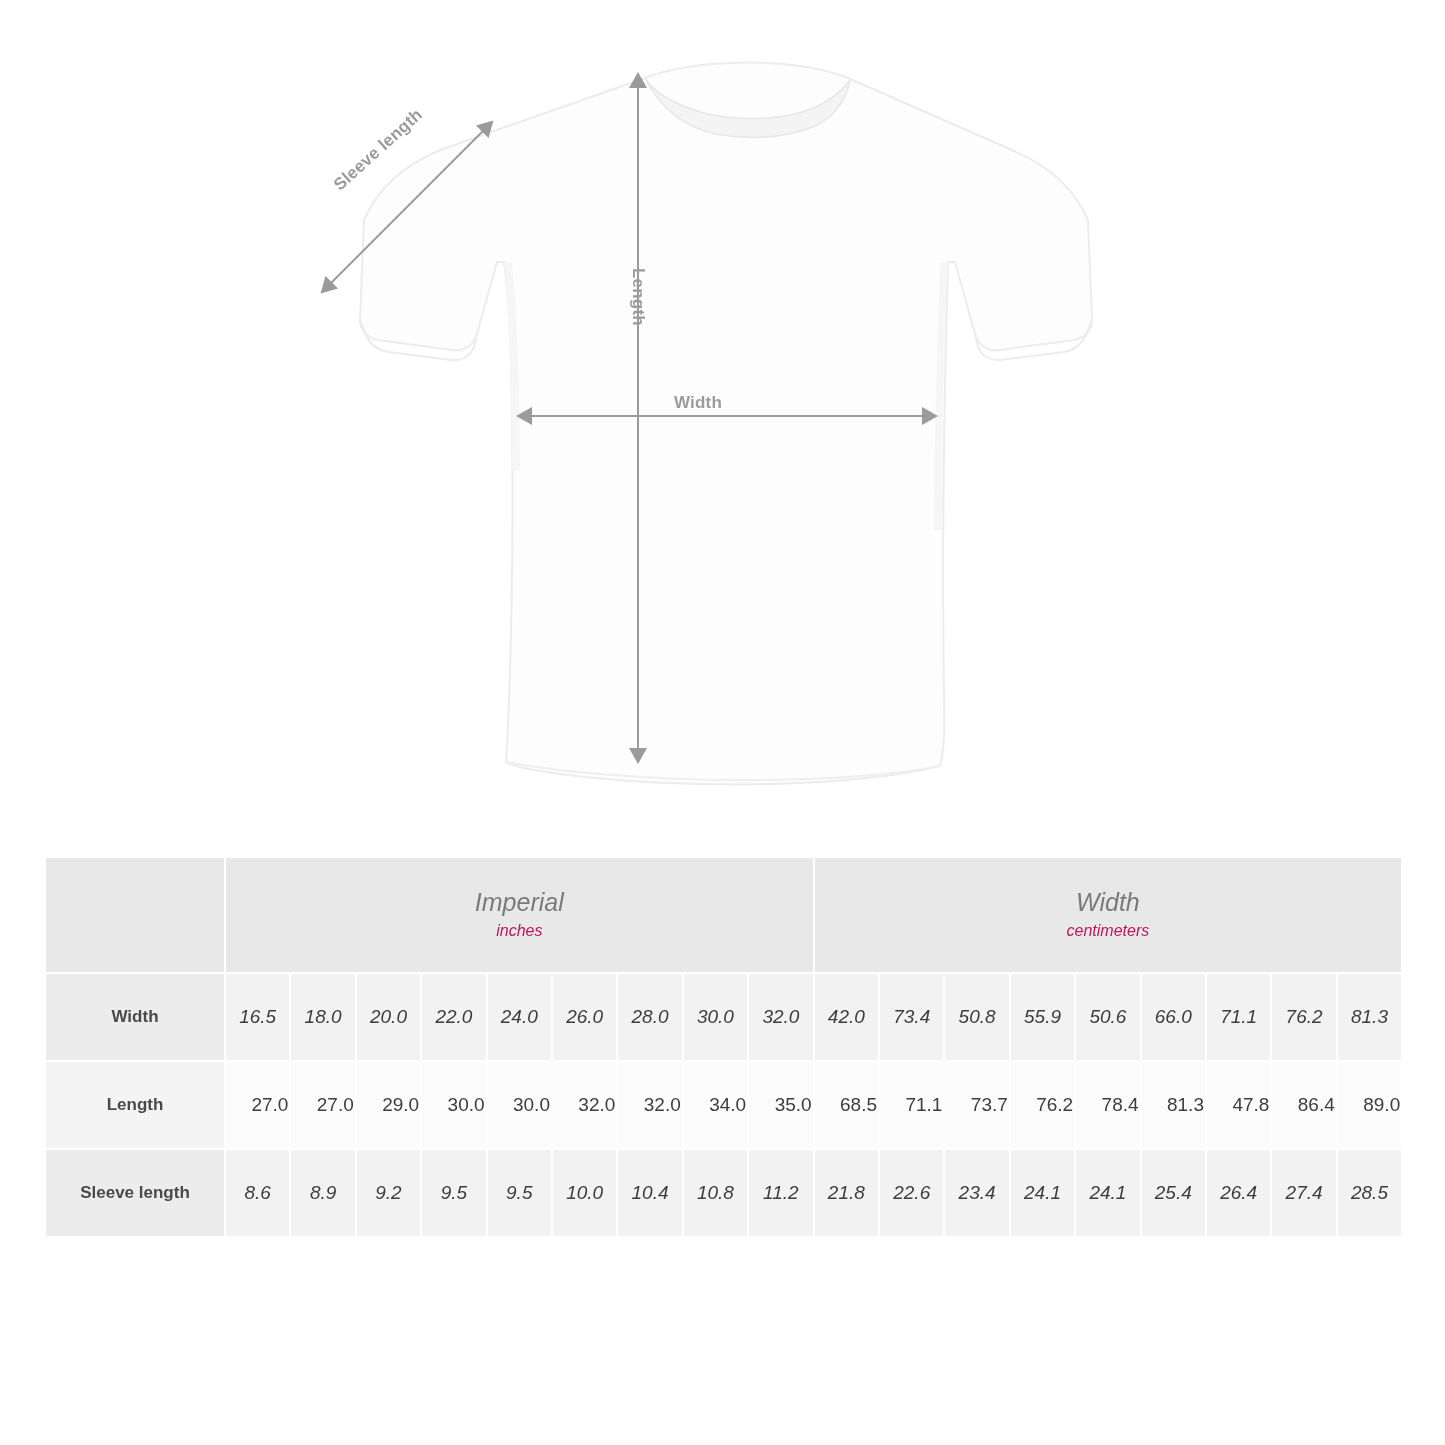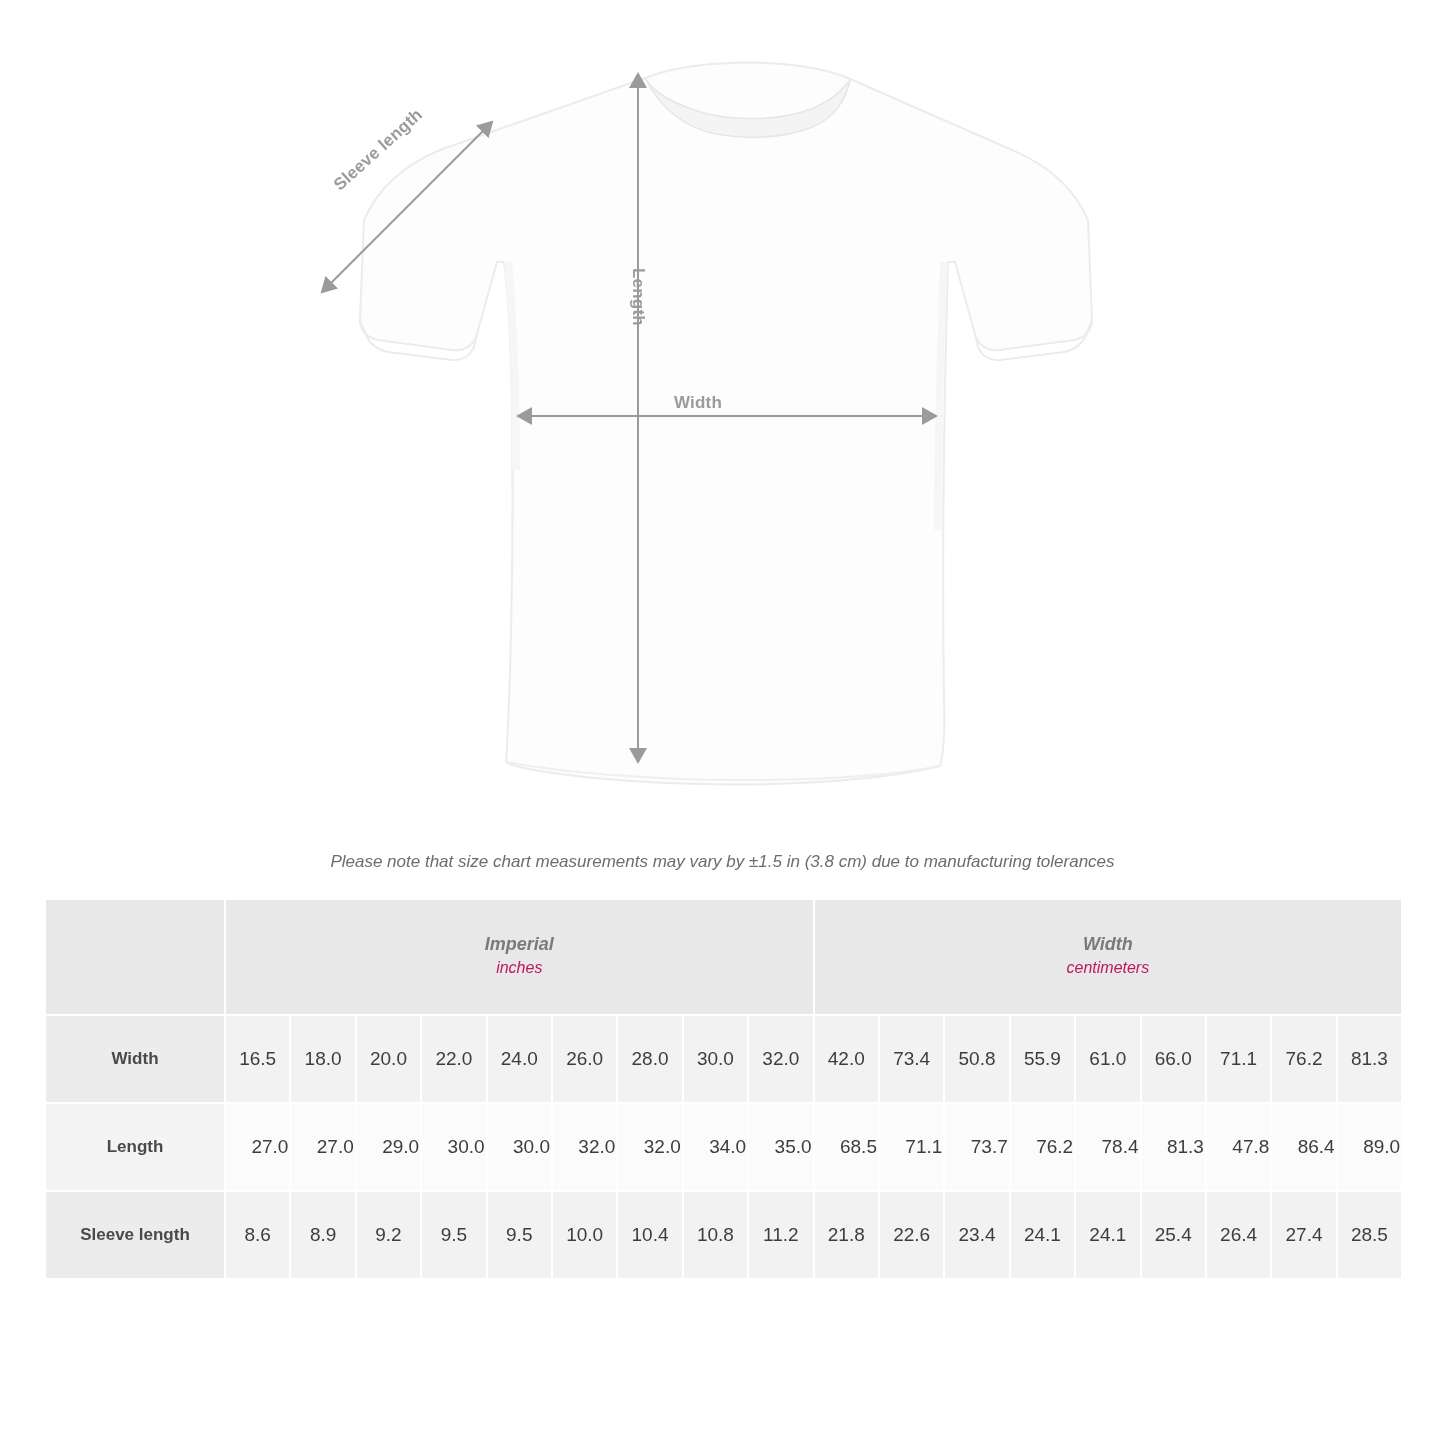--- a/index.html
+++ b/index.html
@@ -87,23 +87,23 @@
     border: 2px solid #ffffff;
     text-align: center;
     vertical-align: middle;
   }
   .unit-head {
     background: #e8e8e8;
     height: 112px;
     color: #7d7d7d;
   }
   .unit-head .unit-name {
-    font-size: 18px;
+    font-size: 25px;
     font-style: italic;
-    font-weight: bold;
+    font-weight: normal;
     color: #7a7a7a;
     line-height: 1.25;
   }
   .unit-head .unit-sub {
     font-size: 16px;
     font-style: italic;
     color: #be185d;
     line-height: 1.6;
   }
   .row-head-cell {
@@ -125,20 +125,21 @@
     height: 84px;
   }
   .data-cell {
     font-size: 19px;
     color: #3d3d3d;
     height: 84px;
     background: #ffffff;
   }
   tr.shaded .data-cell {
     background: #f2f2f2;
+    font-style: italic;
   }
   tr.shaded .row-head-cell {
     background: #ececec;
   }
   tr.plain .data-cell {
     background: #fbfbfb;
     text-align: right;
   }
   tr.plain .row-head-cell {
     background: #f4f4f4;
@@ -210,21 +211,20 @@
 
     <line x1="518" y1="416" x2="936" y2="416" stroke="#9b9b9b" stroke-width="2" marker-start="url(#arrStart)" marker-end="url(#arrEnd)"></line>
   </svg>
 
   <div class="dim-label sleeve">Sleeve length</div>
   <div class="dim-label length">Length</div>
   <div class="dim-label width">Width</div>
 </div>
 
 <div class="title-block">
-  <p class="chart-note">Please note that size chart measurements may vary by ±1.5 in (3.8 cm) due to manufacturing tolerances</p>
 </div>
 
 <div class="table-wrap">
   <table class="size-table">
     <colgroup>
       <col style="width:180px">
       <col span="18" style="width:65.4px">
     </colgroup>
     <tbody>
       <tr>
@@ -248,21 +248,21 @@
         <td class="data-cell">22.0</td>
         <td class="data-cell">24.0</td>
         <td class="data-cell">26.0</td>
         <td class="data-cell">28.0</td>
         <td class="data-cell">30.0</td>
         <td class="data-cell">32.0</td>
         <td class="data-cell">42.0</td>
         <td class="data-cell">73.4</td>
         <td class="data-cell">50.8</td>
         <td class="data-cell">55.9</td>
-        <td class="data-cell">61.0</td>
+        <td class="data-cell">50.6</td>
         <td class="data-cell">66.0</td>
         <td class="data-cell">71.1</td>
         <td class="data-cell">76.2</td>
         <td class="data-cell">81.3</td>
       </tr>
 
       <tr class="plain">
         <td class="row-head-cell">Length</td>
         <td class="data-cell">27.0</td>
         <td class="data-cell">27.0</td>

